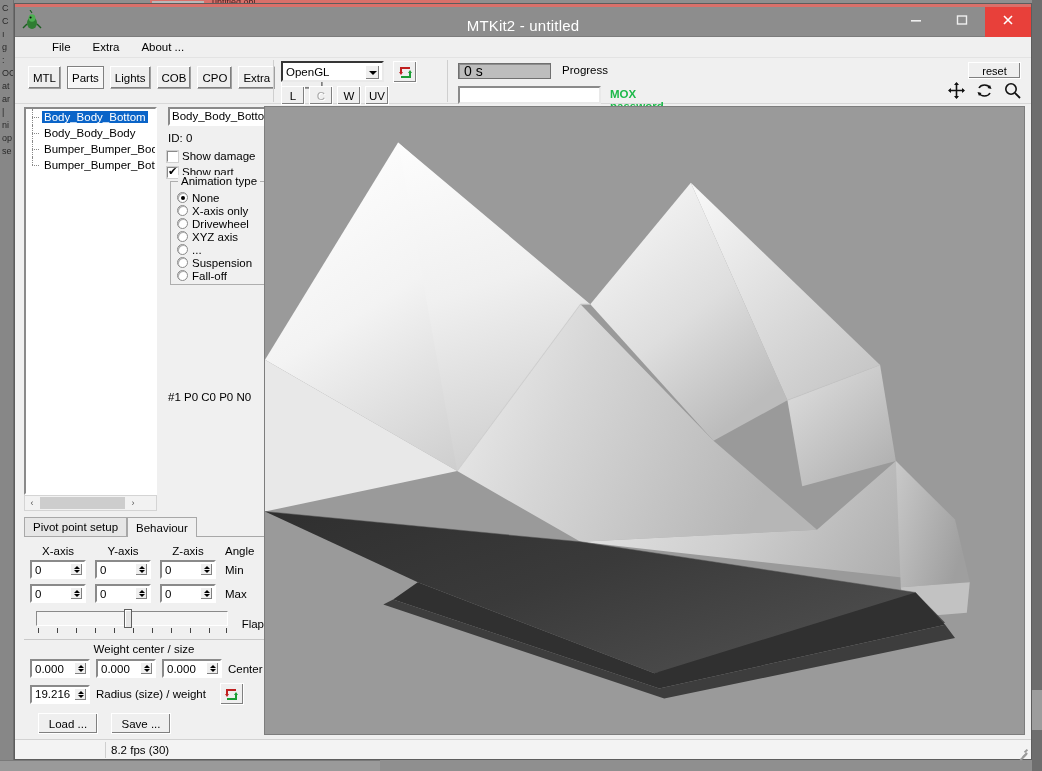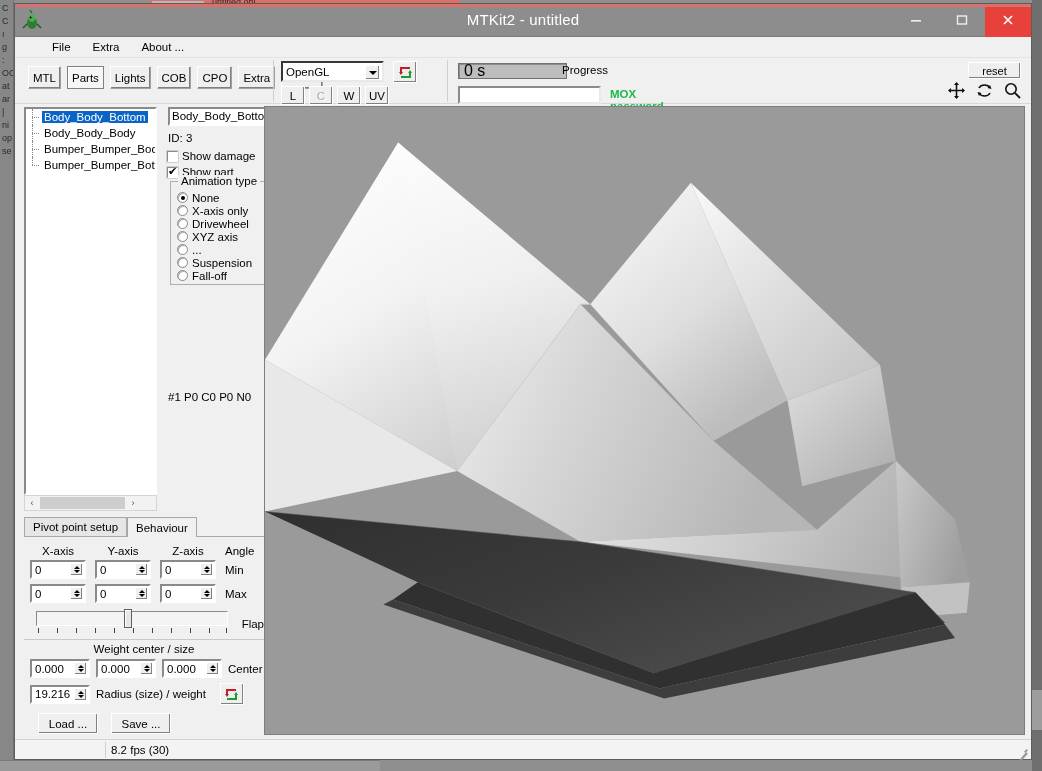--- a/index.html
+++ b/index.html
@@ -67,21 +67,21 @@
   }
   .titlebar .accent {
     position: absolute; left: 0; top: 0; right: 0; height: 3px; background: #d9706a;
   }
   .app-icon {
     width: 22px; height: 22px; margin-left: 6px; margin-top: 2px;
     position: relative; flex: 0 0 auto;
   }
   .title-text {
     position: absolute; left: 0; right: 0; text-align: center;
-    font-size: 15px; color: #ffffff; letter-spacing: .2px; top: 7px;
+    font-size: 15px; color: #ffffff; letter-spacing: .2px; top: 13px;
   }
   .winbtns { margin-left: auto; display: flex; height: 100%; align-items: center; }
   .winbtn {
     width: 46px; height: 33px; display: flex; align-items: center; justify-content: center;
     color: #e8e8e8; font-size: 13px; cursor: default;
   }
   .winbtn.close { background: #e8403a; color: #fff; font-size: 15px; }
 
   .clientarea {
     flex: 1 1 auto; background: #f0f0f0; position: relative;
@@ -155,24 +155,24 @@
     font-size: 11.5px; cursor: default;
   }
   .sqbtn.disabled { color: #a8a8a8; text-shadow: 1px 1px 0 #fff; }
 
   .sep-v {
     position: absolute; top: 2px; height: 42px; width: 1px; background: #cfcfcf;
   }
 
   .progressgroup { position: absolute; left: 443px; top: 5px; }
   .progbar {
-    width: 109px; height: 16px; background: #bdbdbd;
+    width: 93px; height: 16px; background: #bdbdbd;
     border: 1px solid #707070;
     box-shadow: inset 1px 1px 0 #8d8d8d;
-    font-size: 16px; padding-left: 5px; line-height: 14px; color: #000;
+    font-size: 14px; padding-left: 5px; line-height: 14px; color: #000;
   }
   .proglabel { position: absolute; left: 104px; top: 1px; font-size: 11.5px; }
   .pwdfield {
     position: absolute; left: 0; top: 23px; width: 143px; height: 18px;
     background: #fff; border: 2px solid;
     border-color: #8a8a8a #e9e9e9 #e9e9e9 #8a8a8a;
   }
   .pwdlabel {
     position: absolute; left: 152px; top: 25px; font-size: 11.5px;
     color: #1db94a; font-weight: bold;
@@ -540,21 +540,21 @@
             </div>
           </div>
 
           <div class="treescroll">
             <span class="tsarrow">‹</span>
             <span class="tsthumb"></span>
             <span class="tsarrow">›</span>
           </div>
 
           <div class="nameinput">Body_Body_Bottom</div>
-          <div class="idlabel">ID: 3</div>
+          <div class="idlabel">ID: 0</div>
 
           <div class="chkrow" style="top:46px">
             <span class="chkbox"></span>
             <span>Show damage</span>
           </div>
           <div class="chkrow" style="top:62px">
             <span class="chkbox on"></span>
             <span>Show part</span>
           </div>
 

